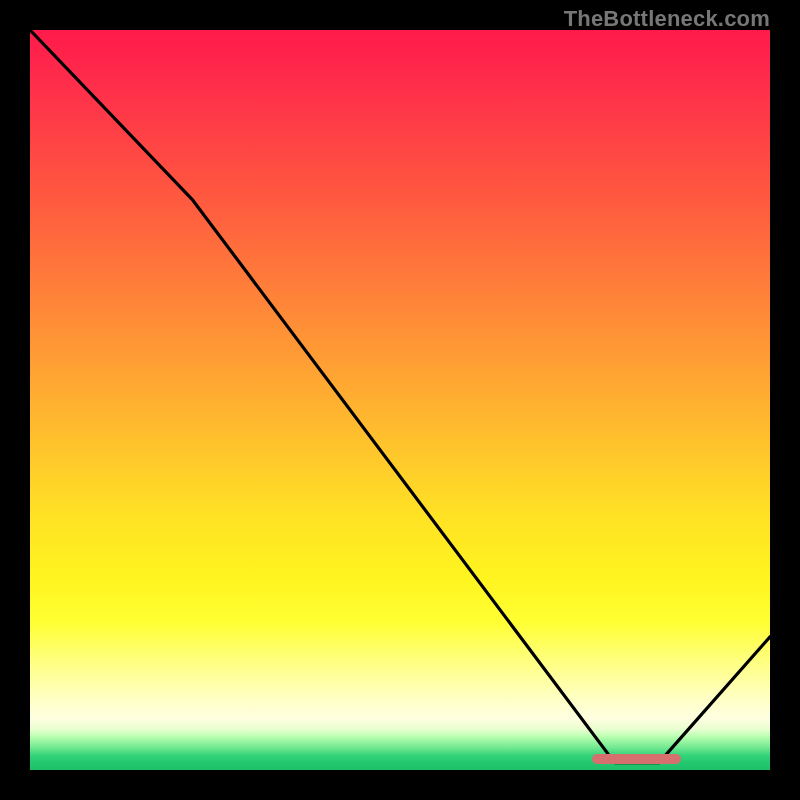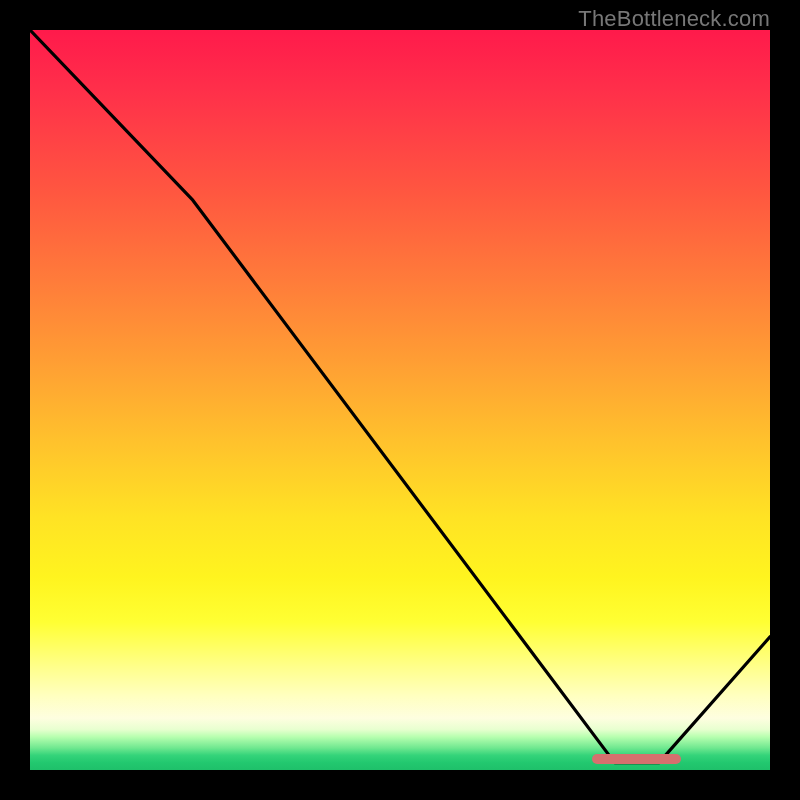--- a/index.html
+++ b/index.html
@@ -46,21 +46,21 @@
       #1fc06a 100%
     );
   }
   .watermark {
     position: absolute;
     top: 6px;
     right: 30px;
     color: #777;
     font-size: 22px;
     letter-spacing: 0.2px;
-    font-weight: 400;
+    font-weight: 700;
   }
   svg.curve {
     position: absolute;
     left: 0;
     top: 0;
     width: 740px;
     height: 740px;
   }
   .marker {
     position: absolute;

